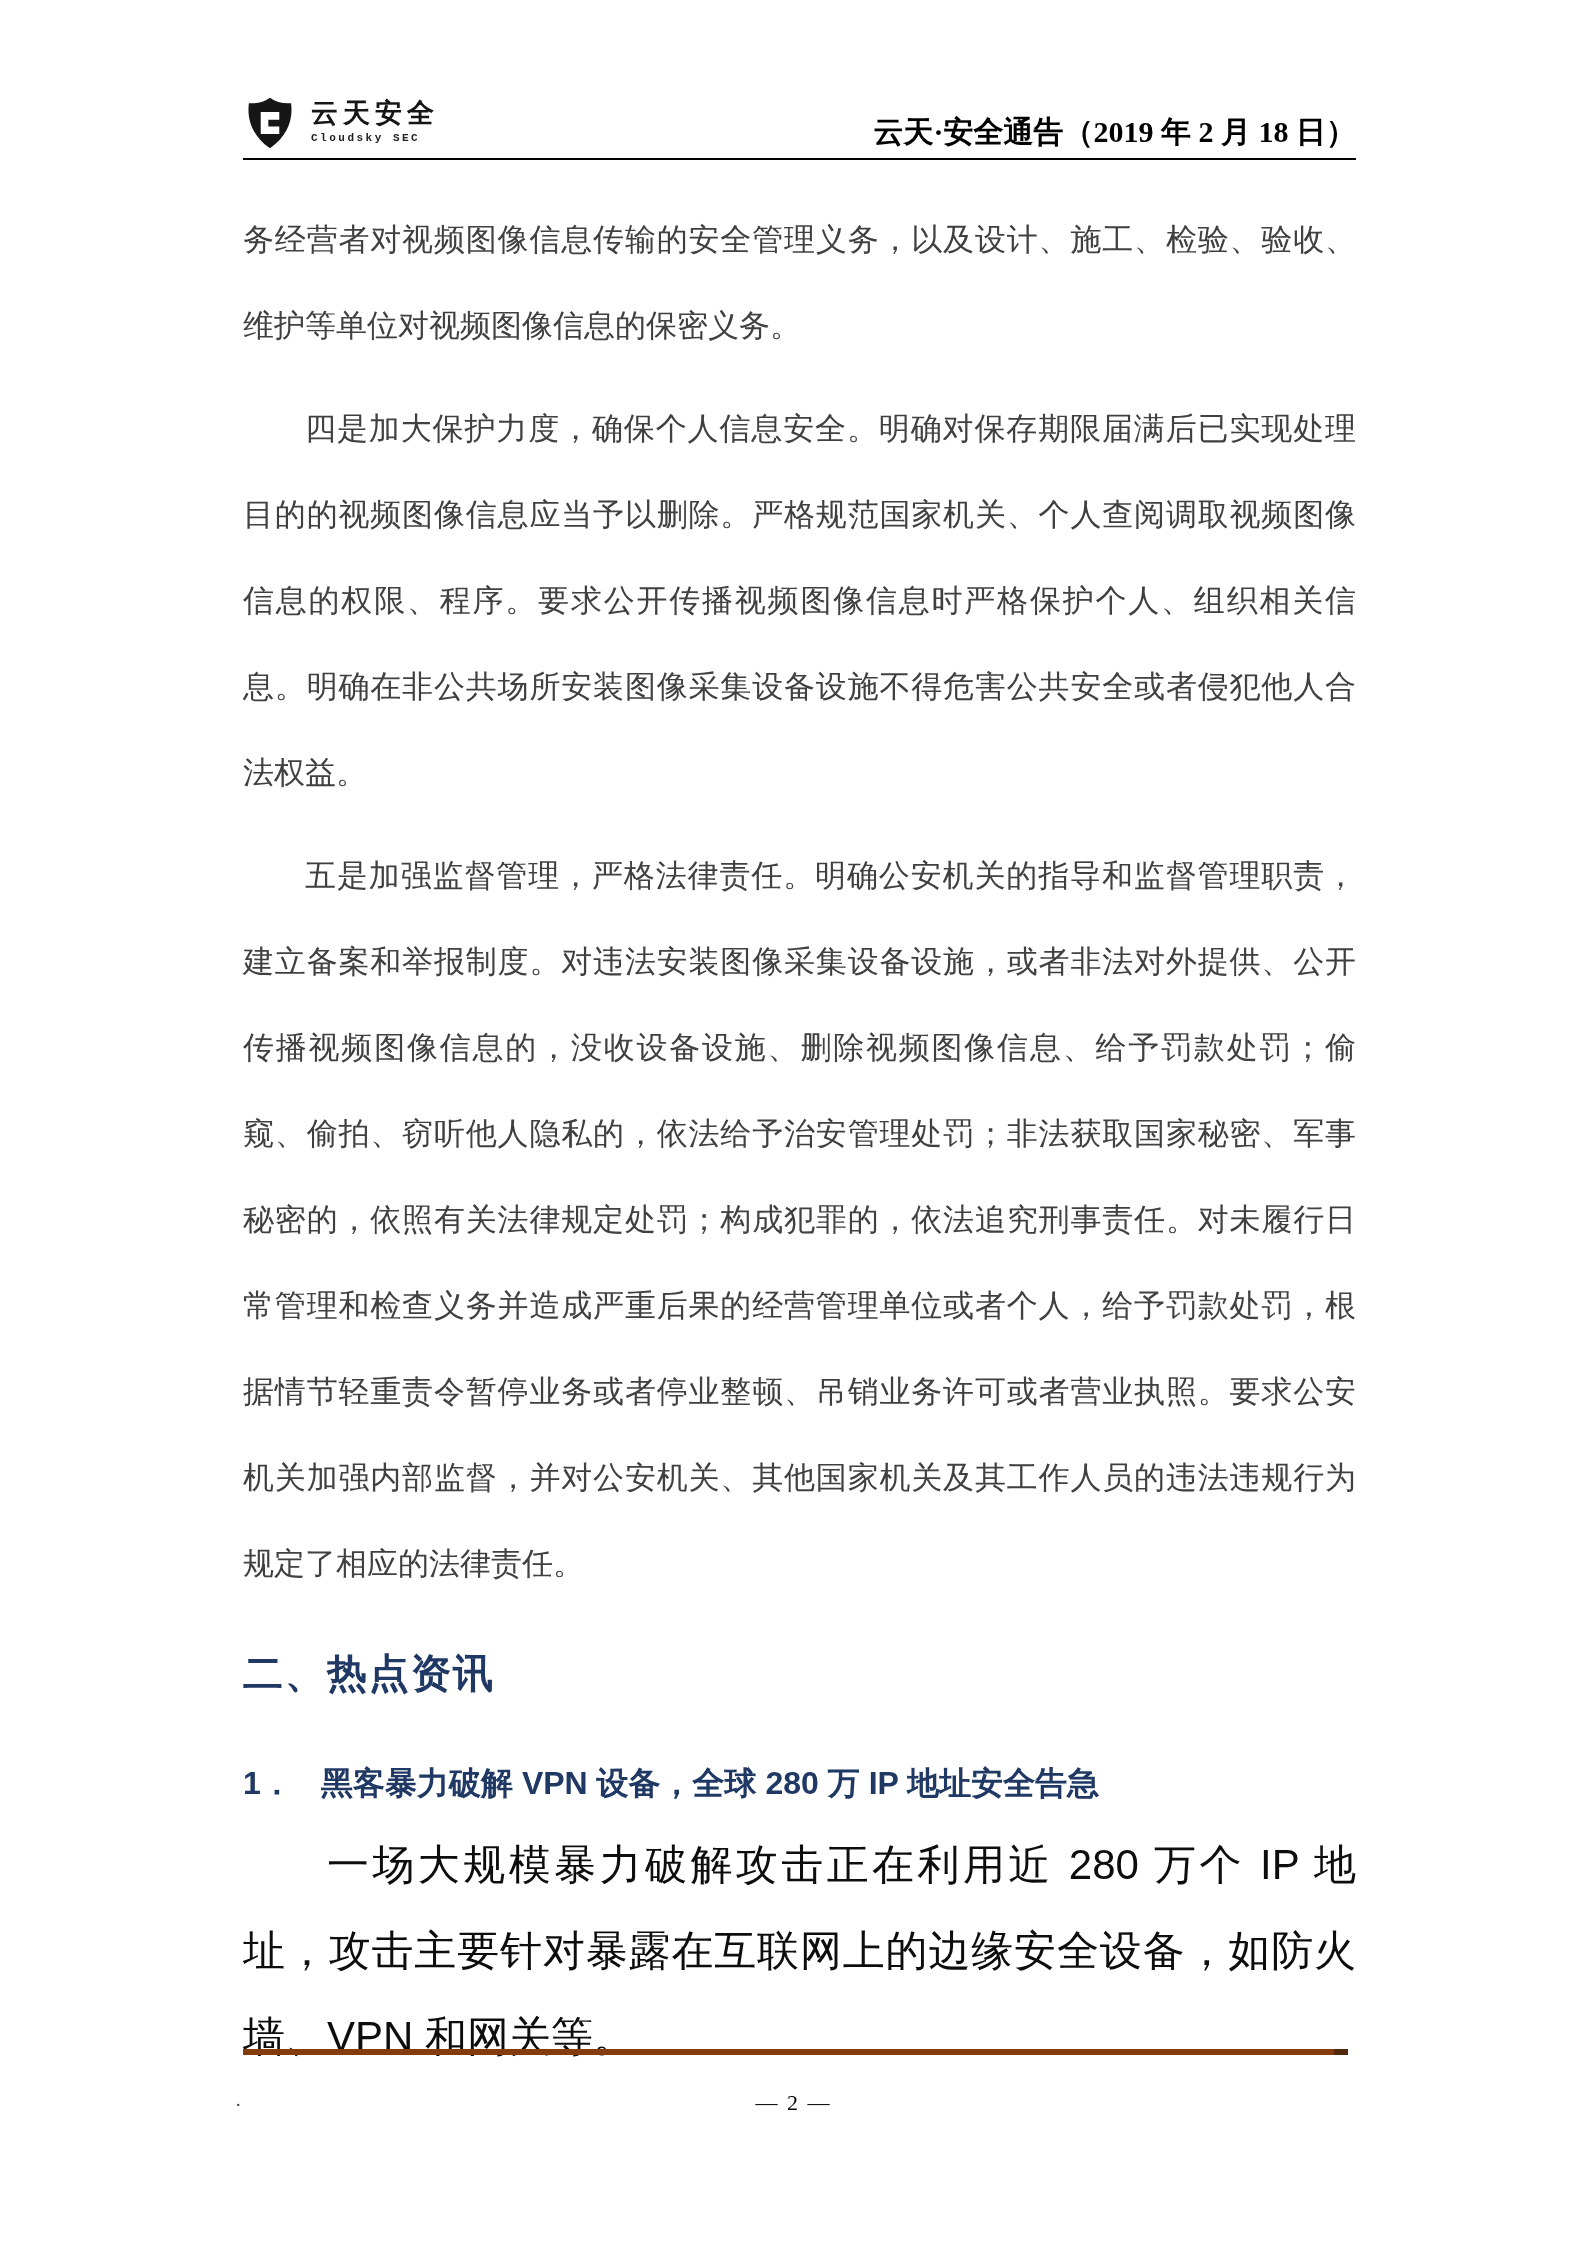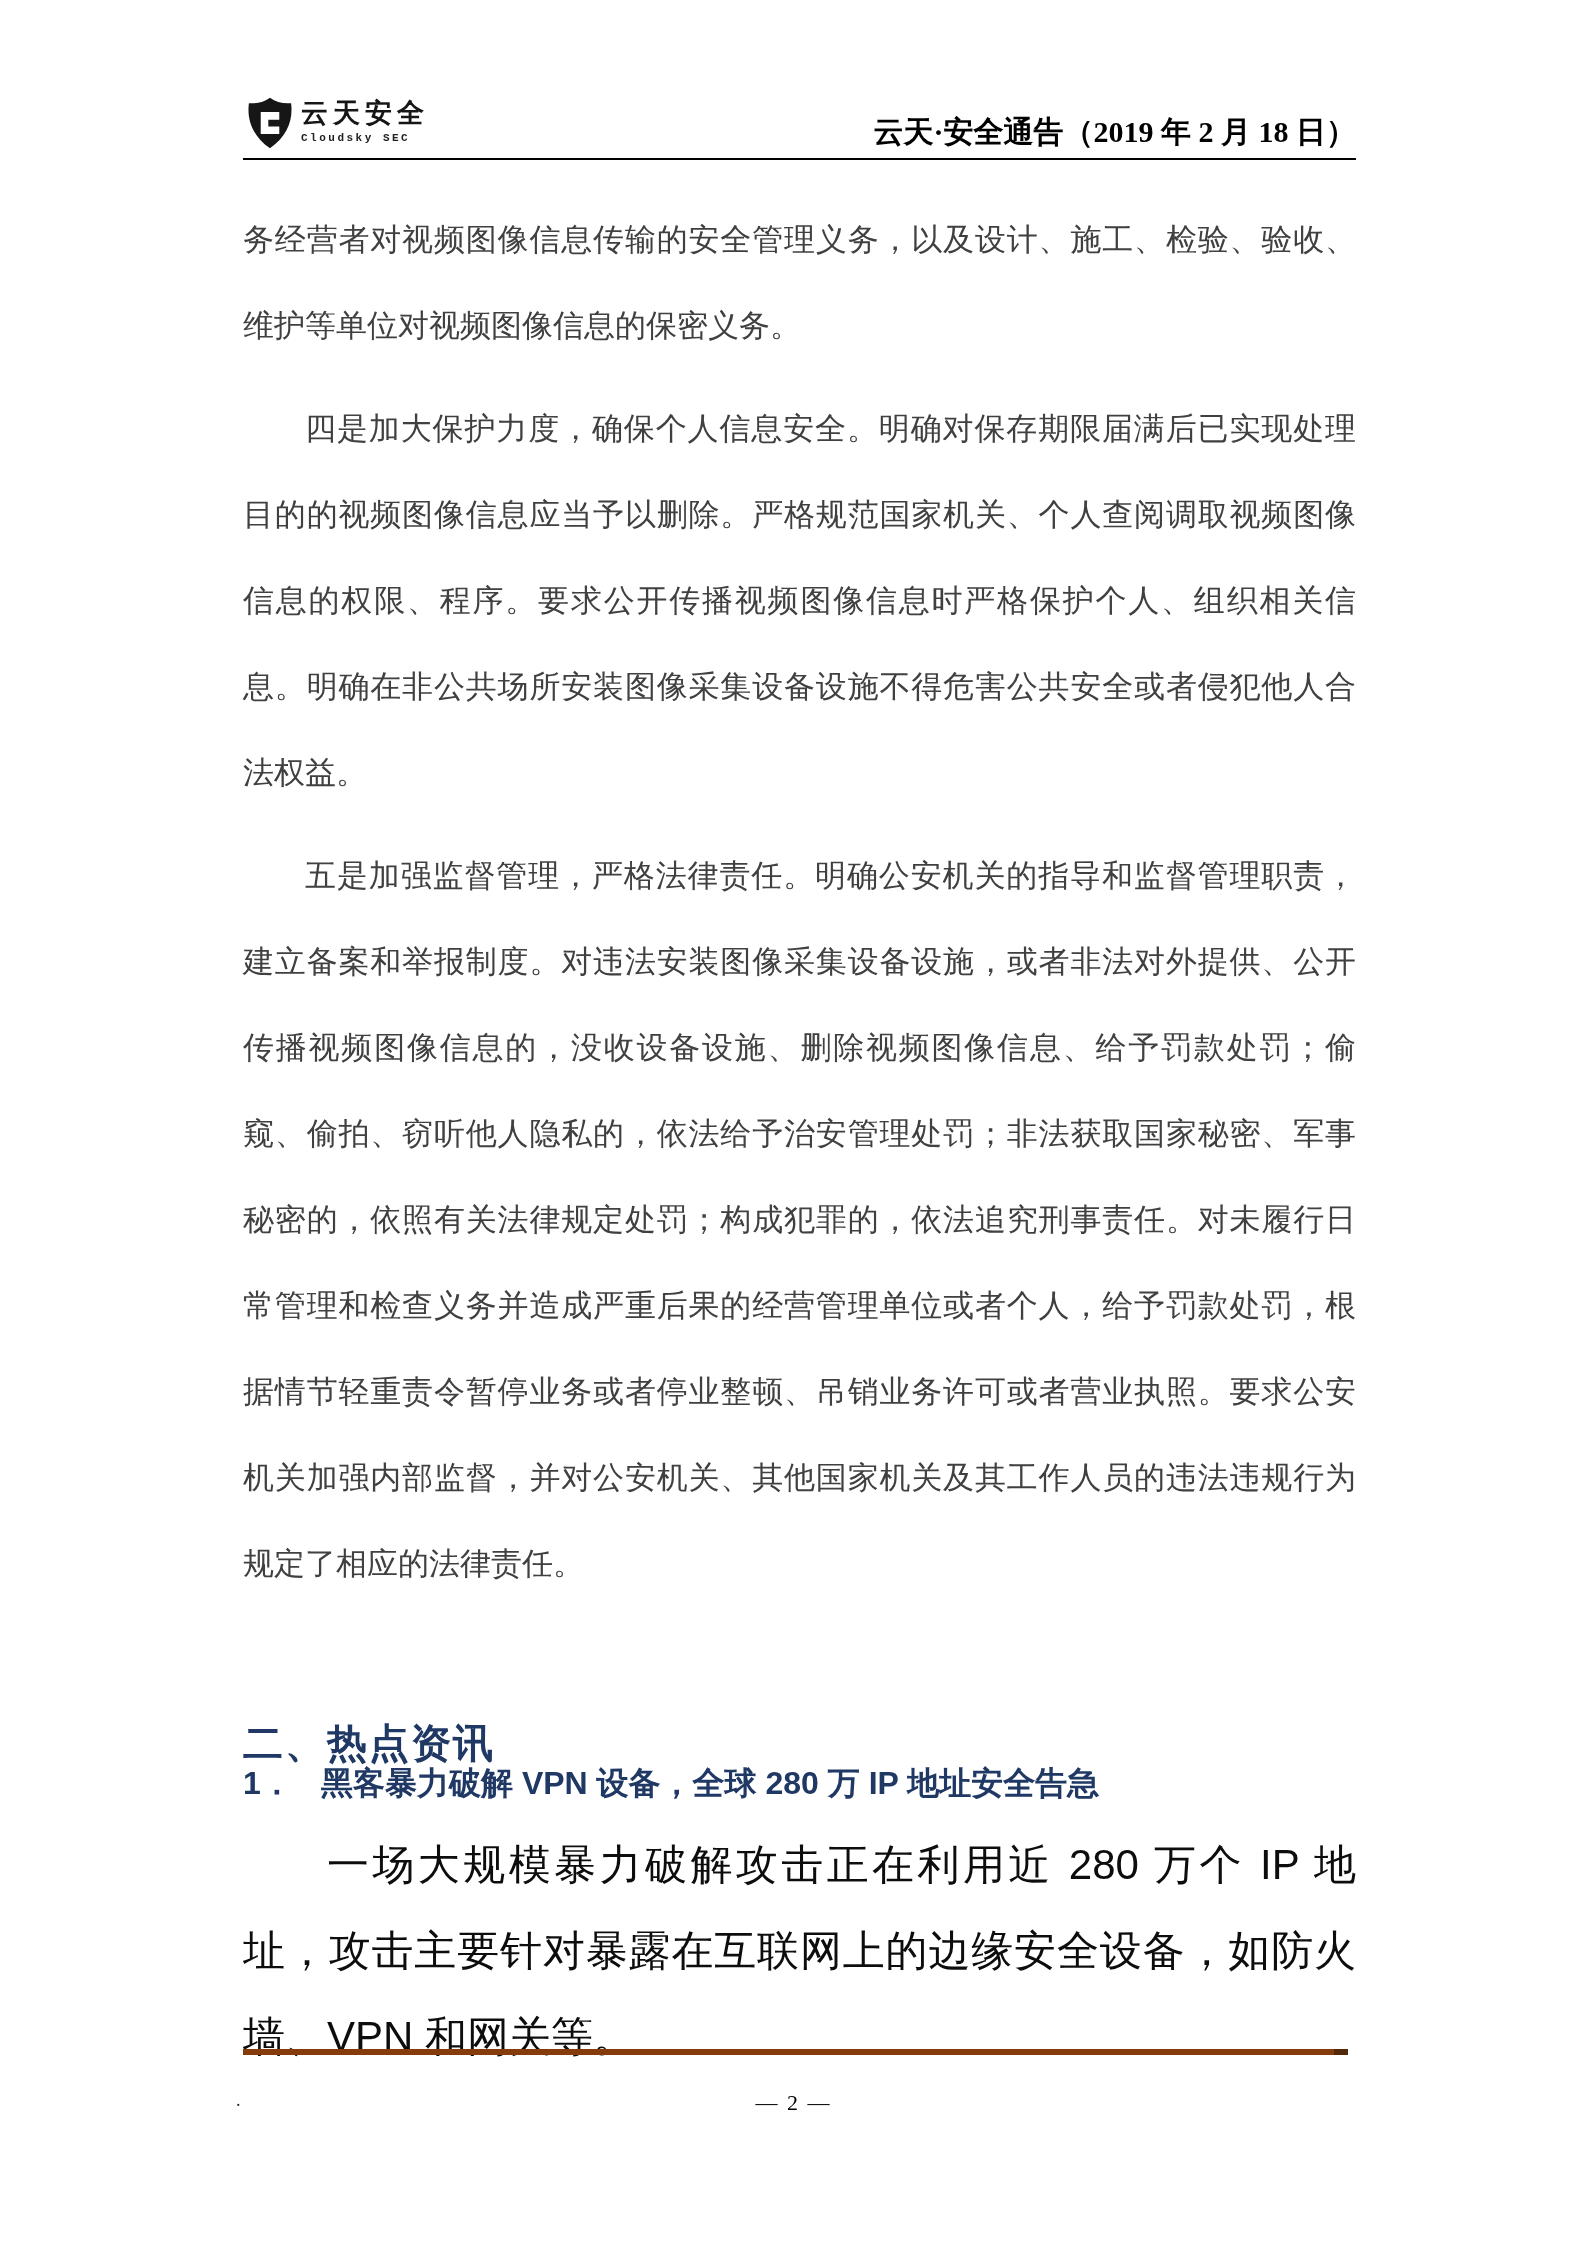--- a/index.html
+++ b/index.html
@@ -14,21 +14,21 @@
 
   
   .header {
     position: absolute;
     left: 243px; right: 231px; top: 86px;
     height: 66px;
     display: flex;
     justify-content: space-between;
     align-items: flex-end;
   }
-  .logo { display: flex; align-items: center; gap: 4px; }
+  .logo { display: flex; align-items: center; gap: 14px; }
   .logo-icon { width: 54px; height: 58px; display: block; }
   .logo-text { display: flex; flex-direction: column; justify-content: center; }
   .logo-cn {
     font-size: 27px; font-weight: bold; color: #161616;
     letter-spacing: 5px; line-height: 30px;
     font-family: "Liberation Sans", sans-serif;
   }
   .logo-en {
     font-size: 11px; font-weight: bold; color: #222222;
     letter-spacing: 2.5px; line-height: 20px;
@@ -57,21 +57,21 @@
     font-size: 31px;
     line-height: 86px;
     text-align: justify;
     color: #404040;
     margin: 0 0 17px 0;
   }
   .doc-body p.indent { text-indent: 2em; }
 
   .section-heading {
     position: absolute;
-    left: 243px; right: 231px; top: 1715px;
+    left: 243px; right: 231px; top: 1645px;
     font-size: 40px;
     font-weight: bold;
     color: #1f3864;
     letter-spacing: 2px;
     line-height: 56px;
   }
   .item-heading {
     position: absolute;
     left: 243px; right: 231px; top: 1760px;
     font-size: 32px;

